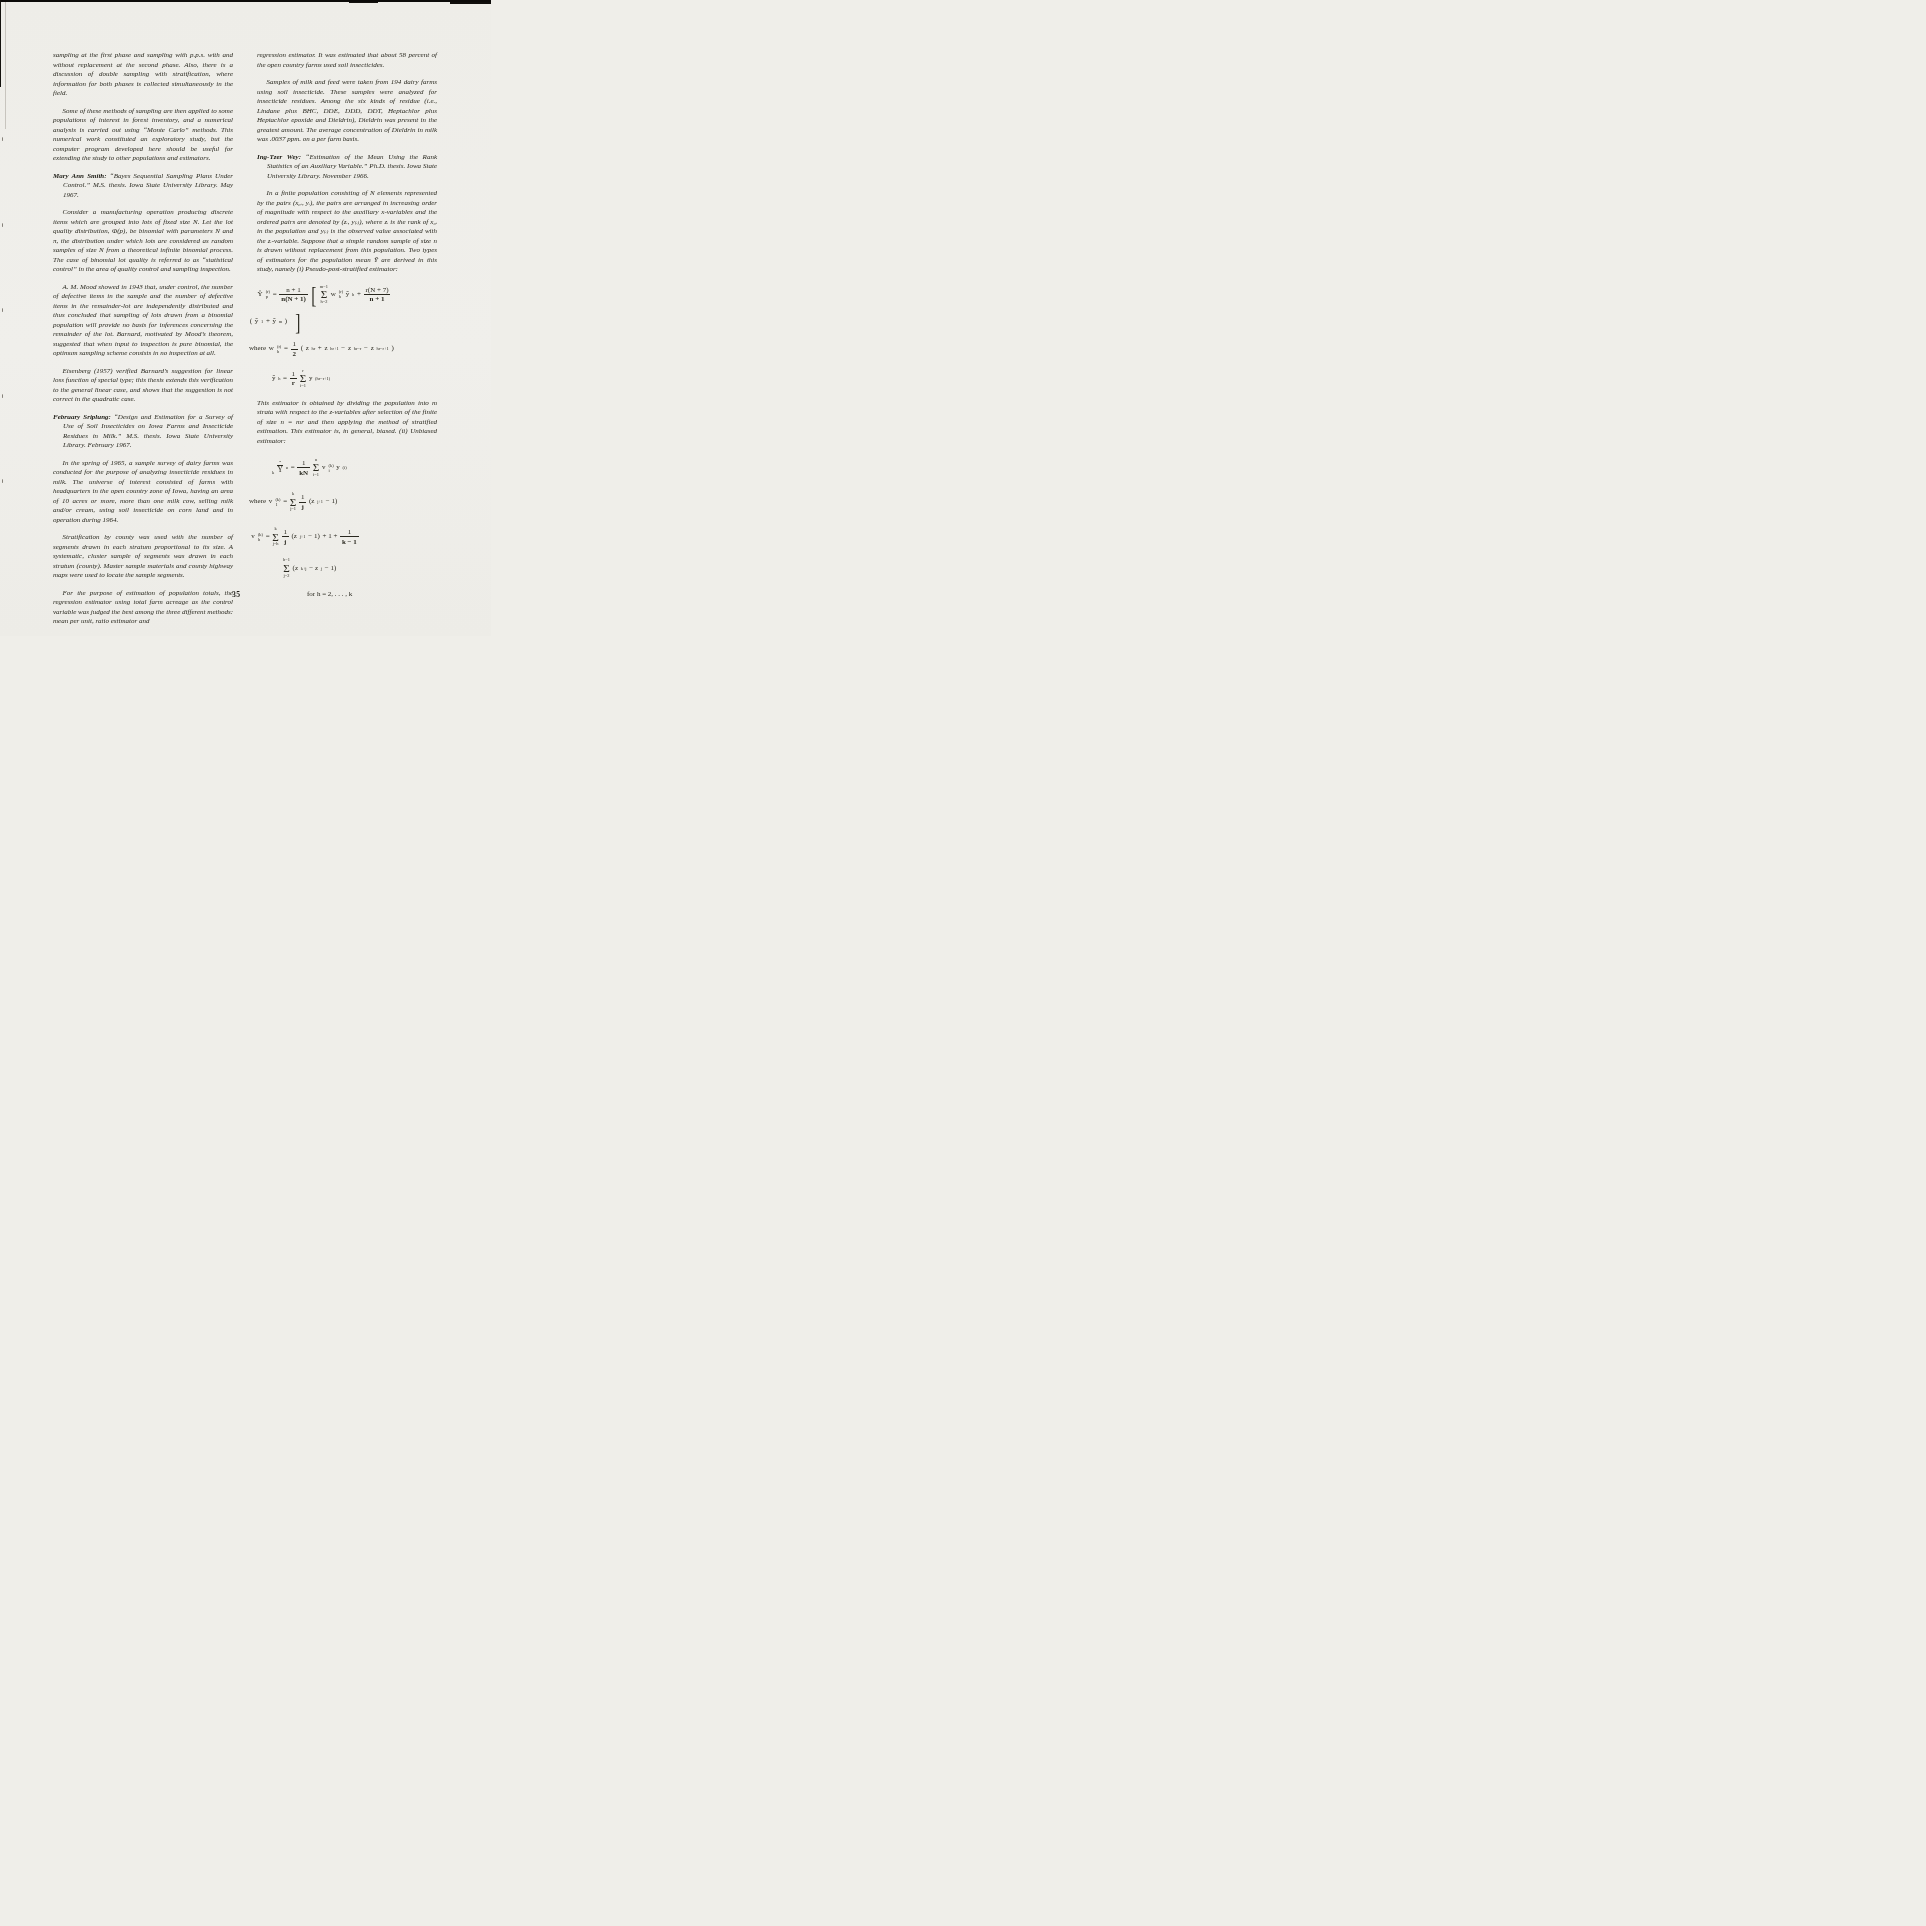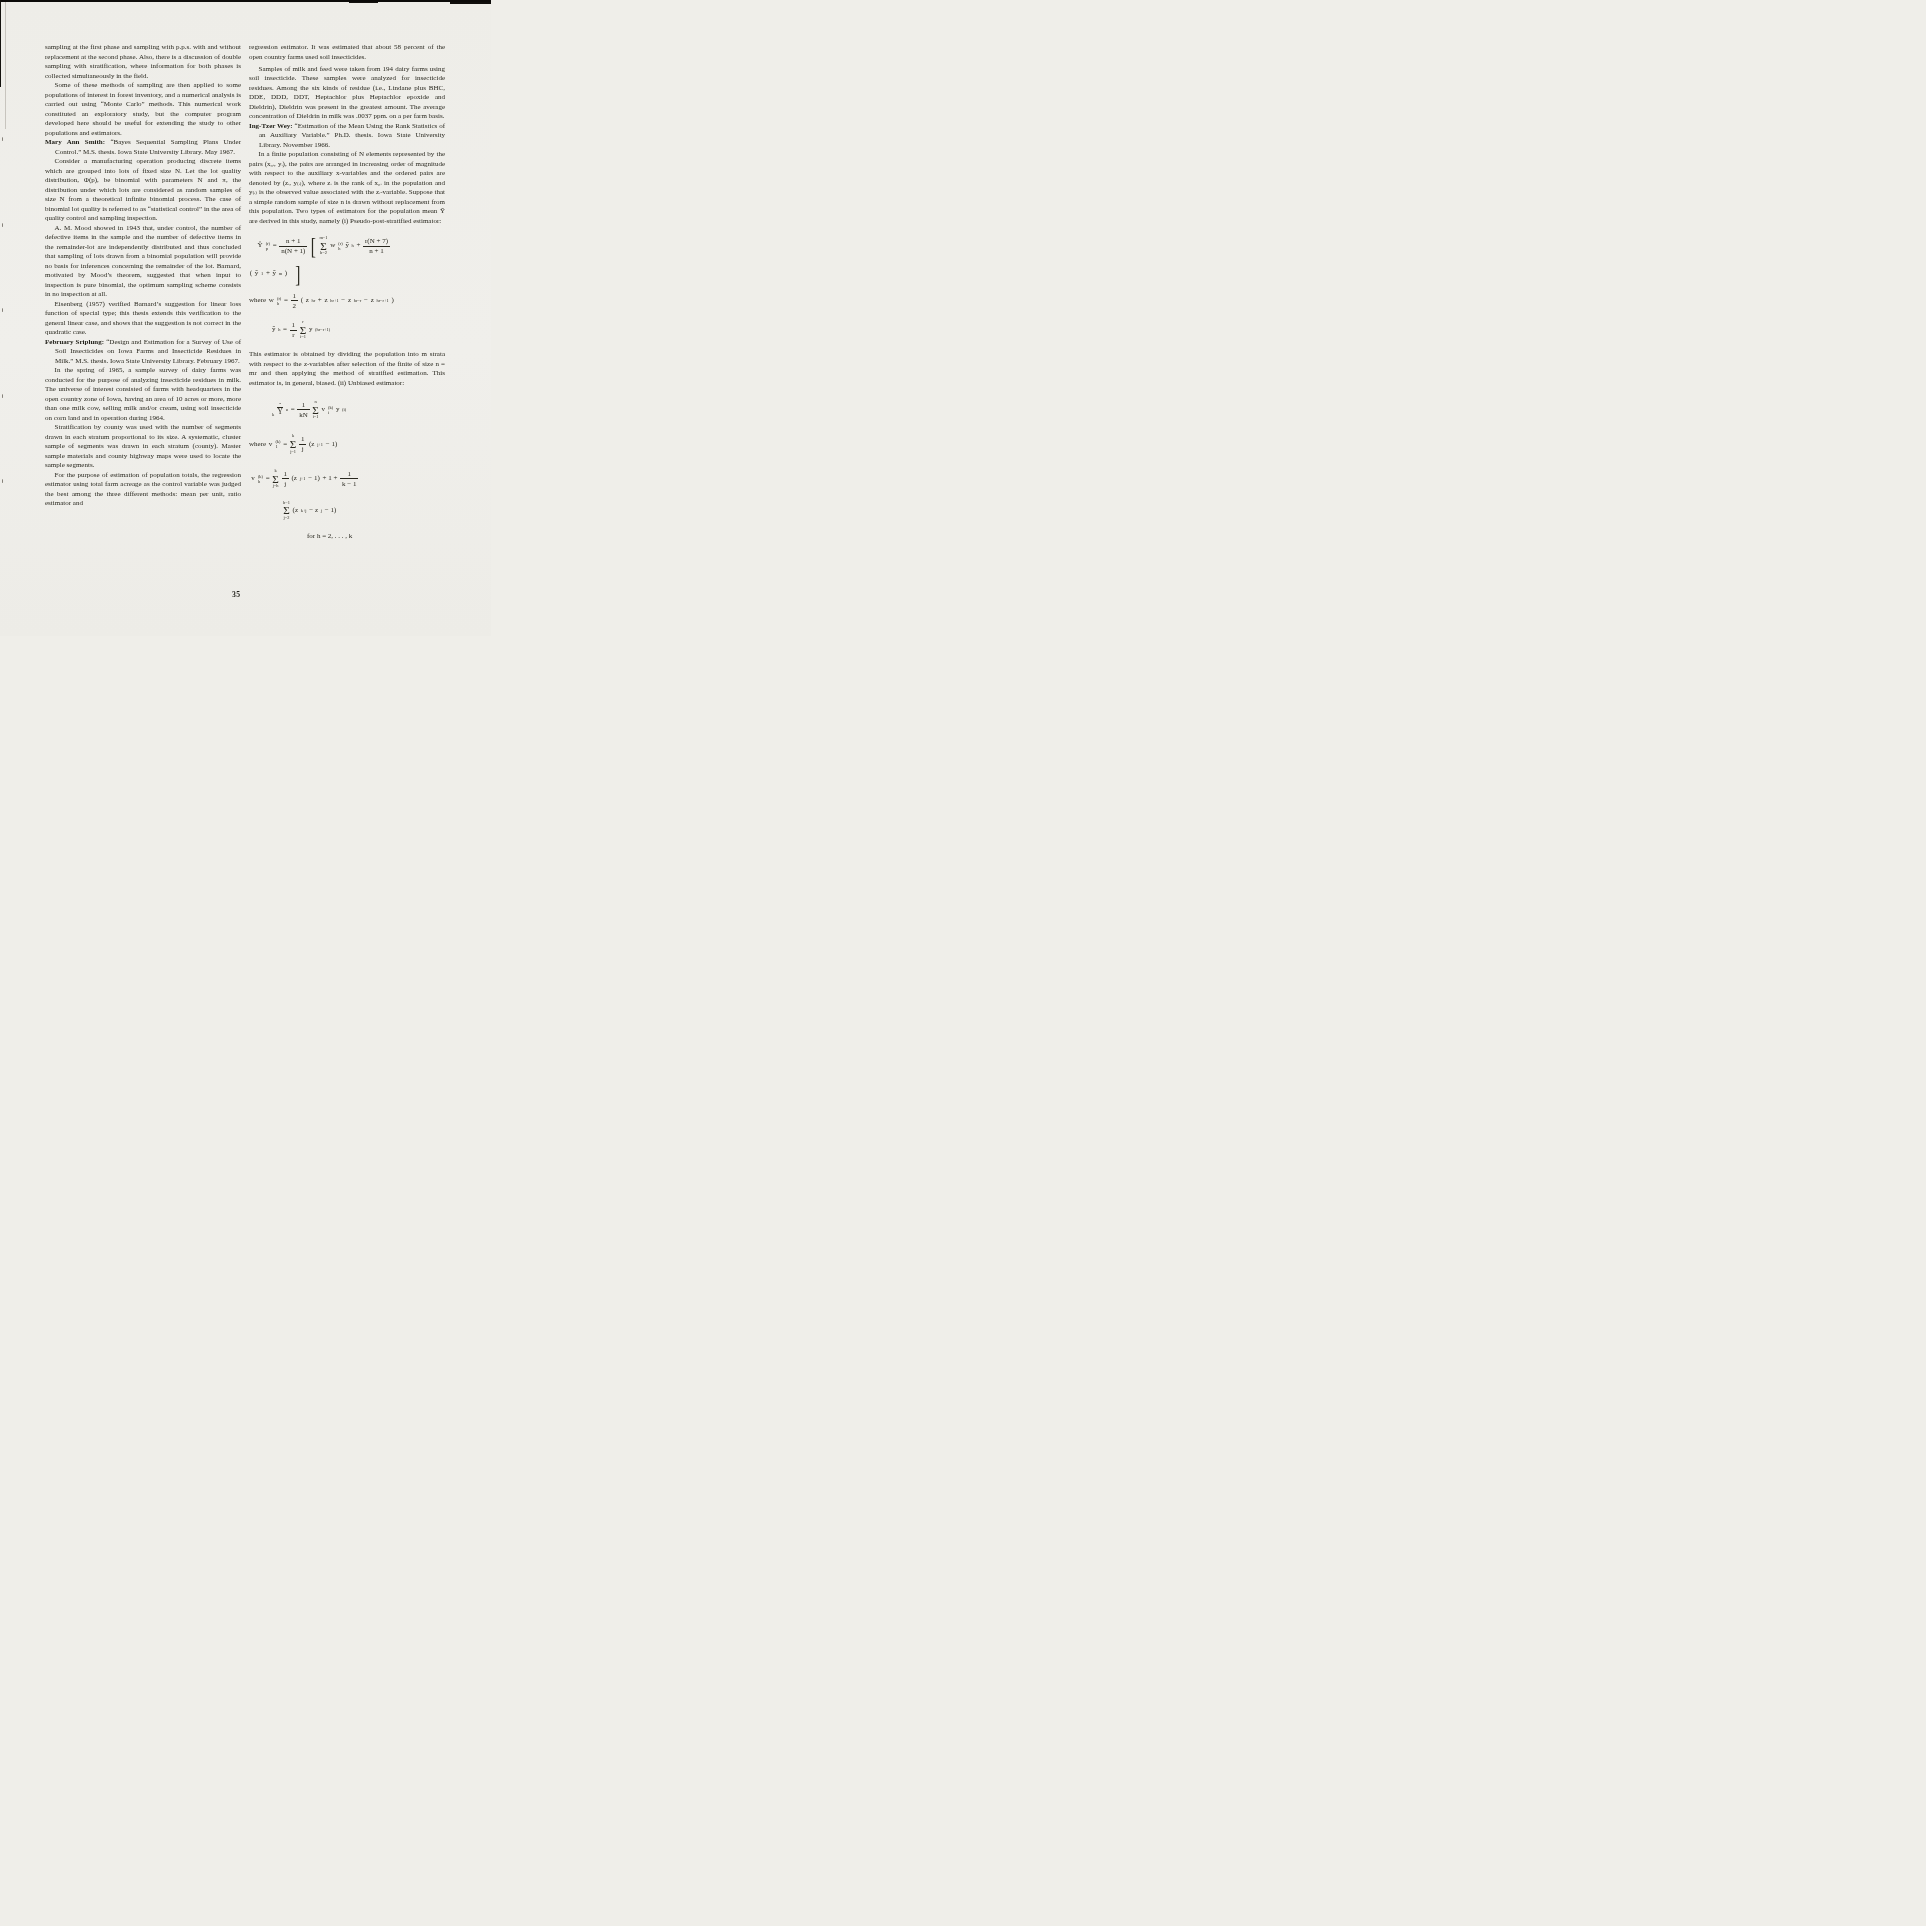--- a/index.html
+++ b/index.html
@@ -19,32 +19,32 @@
   .crease{position:absolute;top:2.3px;left:5.4px;width:0.4px;height:127px;background:rgba(110,104,92,.30);}
   .stitch{position:absolute;left:1.5px;width:1.2px;height:4.2px;background:#4d473d;opacity:.65;border-radius:0.4px;}
   .s1{top:137px}.s2{top:223px}.s3{top:308px}.s4{top:394px}.s5{top:479px}
 
   .col{
     position:absolute;top:43px;width:196px;
     font-size:7px;line-height:9.5px;text-align:justify;
   }
   .col-left{left:45px;}
   .col-right{left:249px;}
-  .col p{margin:0;}
+  .col p{margin:8px;font-style:italic;}
   p.ind{text-indent:9.6px;}
   p.gap{margin-top:2.7px;}
   .entry{margin-top:11.6px;padding-left:10px;text-indent:-10px;}
   .entry .nm{font-weight:bold;color:#1d1c15;}
 
   
   .formula{margin-top:10px;font-size:7px;}
   .frow{display:flex;align-items:center;gap:2.7px;}
   .frac{display:inline-flex;flex-direction:column;text-align:center;line-height:1.15;justify-content:flex-end;}
   .frac .num,.frac .den{padding:0.4px 1.9px;}
-  .frac .den{border-top:0.6px solid #29281f;}
+  .frac .den{border-top:0.6px solid #29281f;font-weight:bold;}
   .sum{display:inline-flex;flex-direction:column;align-items:center;line-height:1;}
   .sum .sig{font-size:11.2px;line-height:.92;}
   .sum .lim{font-size:4.4px;line-height:1.1;}
   .ss{display:inline-flex;flex-direction:column;justify-content:center;font-size:4.4px;line-height:1.15;margin-left:0.4px;}
   sub,sup{font-size:4.4px;}
   .bigbr{font-size:15.4px;font-weight:300;display:inline-block;transform:scaleY(1.55);line-height:1;padding:0 0.8px;}
   .ystack{display:inline-flex;flex-direction:column;align-items:center;line-height:1;}
   .ystack .hat{font-size:5.4px;line-height:.45;}
   .ystack .bar{width:5.8px;border-top:0.6px solid #29281f;margin:0.4px 0 0.4px 0;}
   .ystack .base{font-size:7.3px;line-height:1;}

